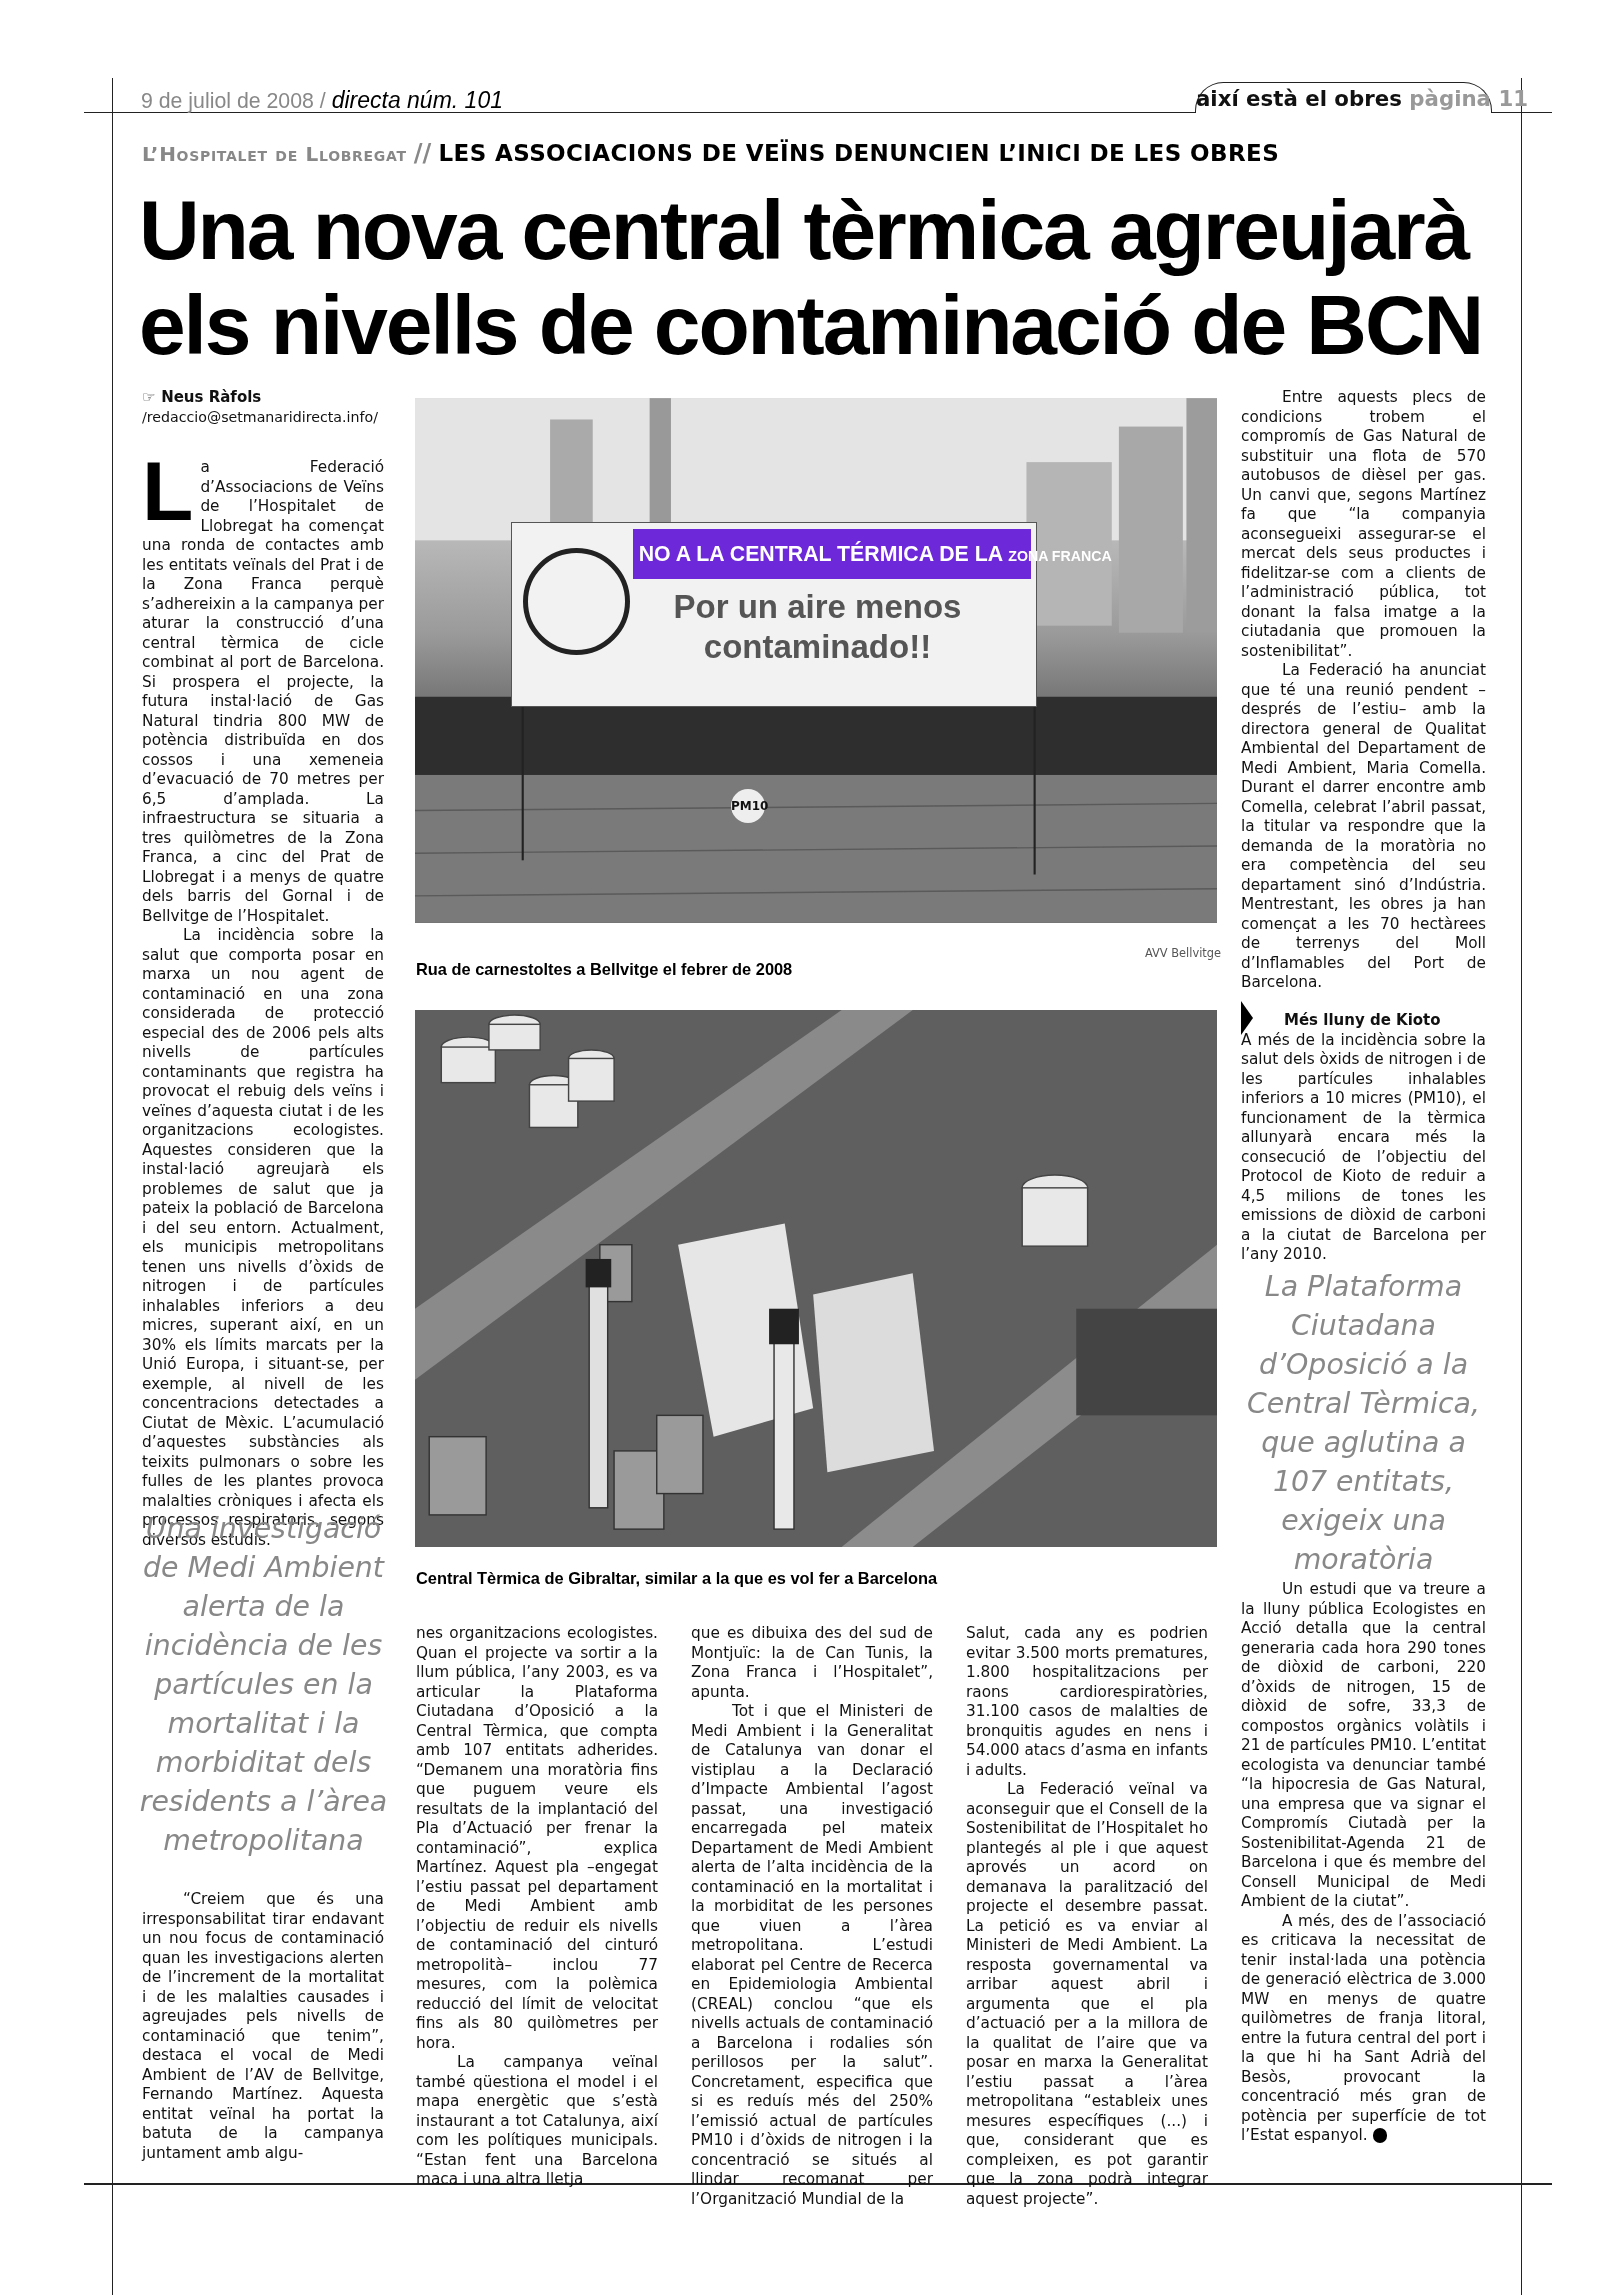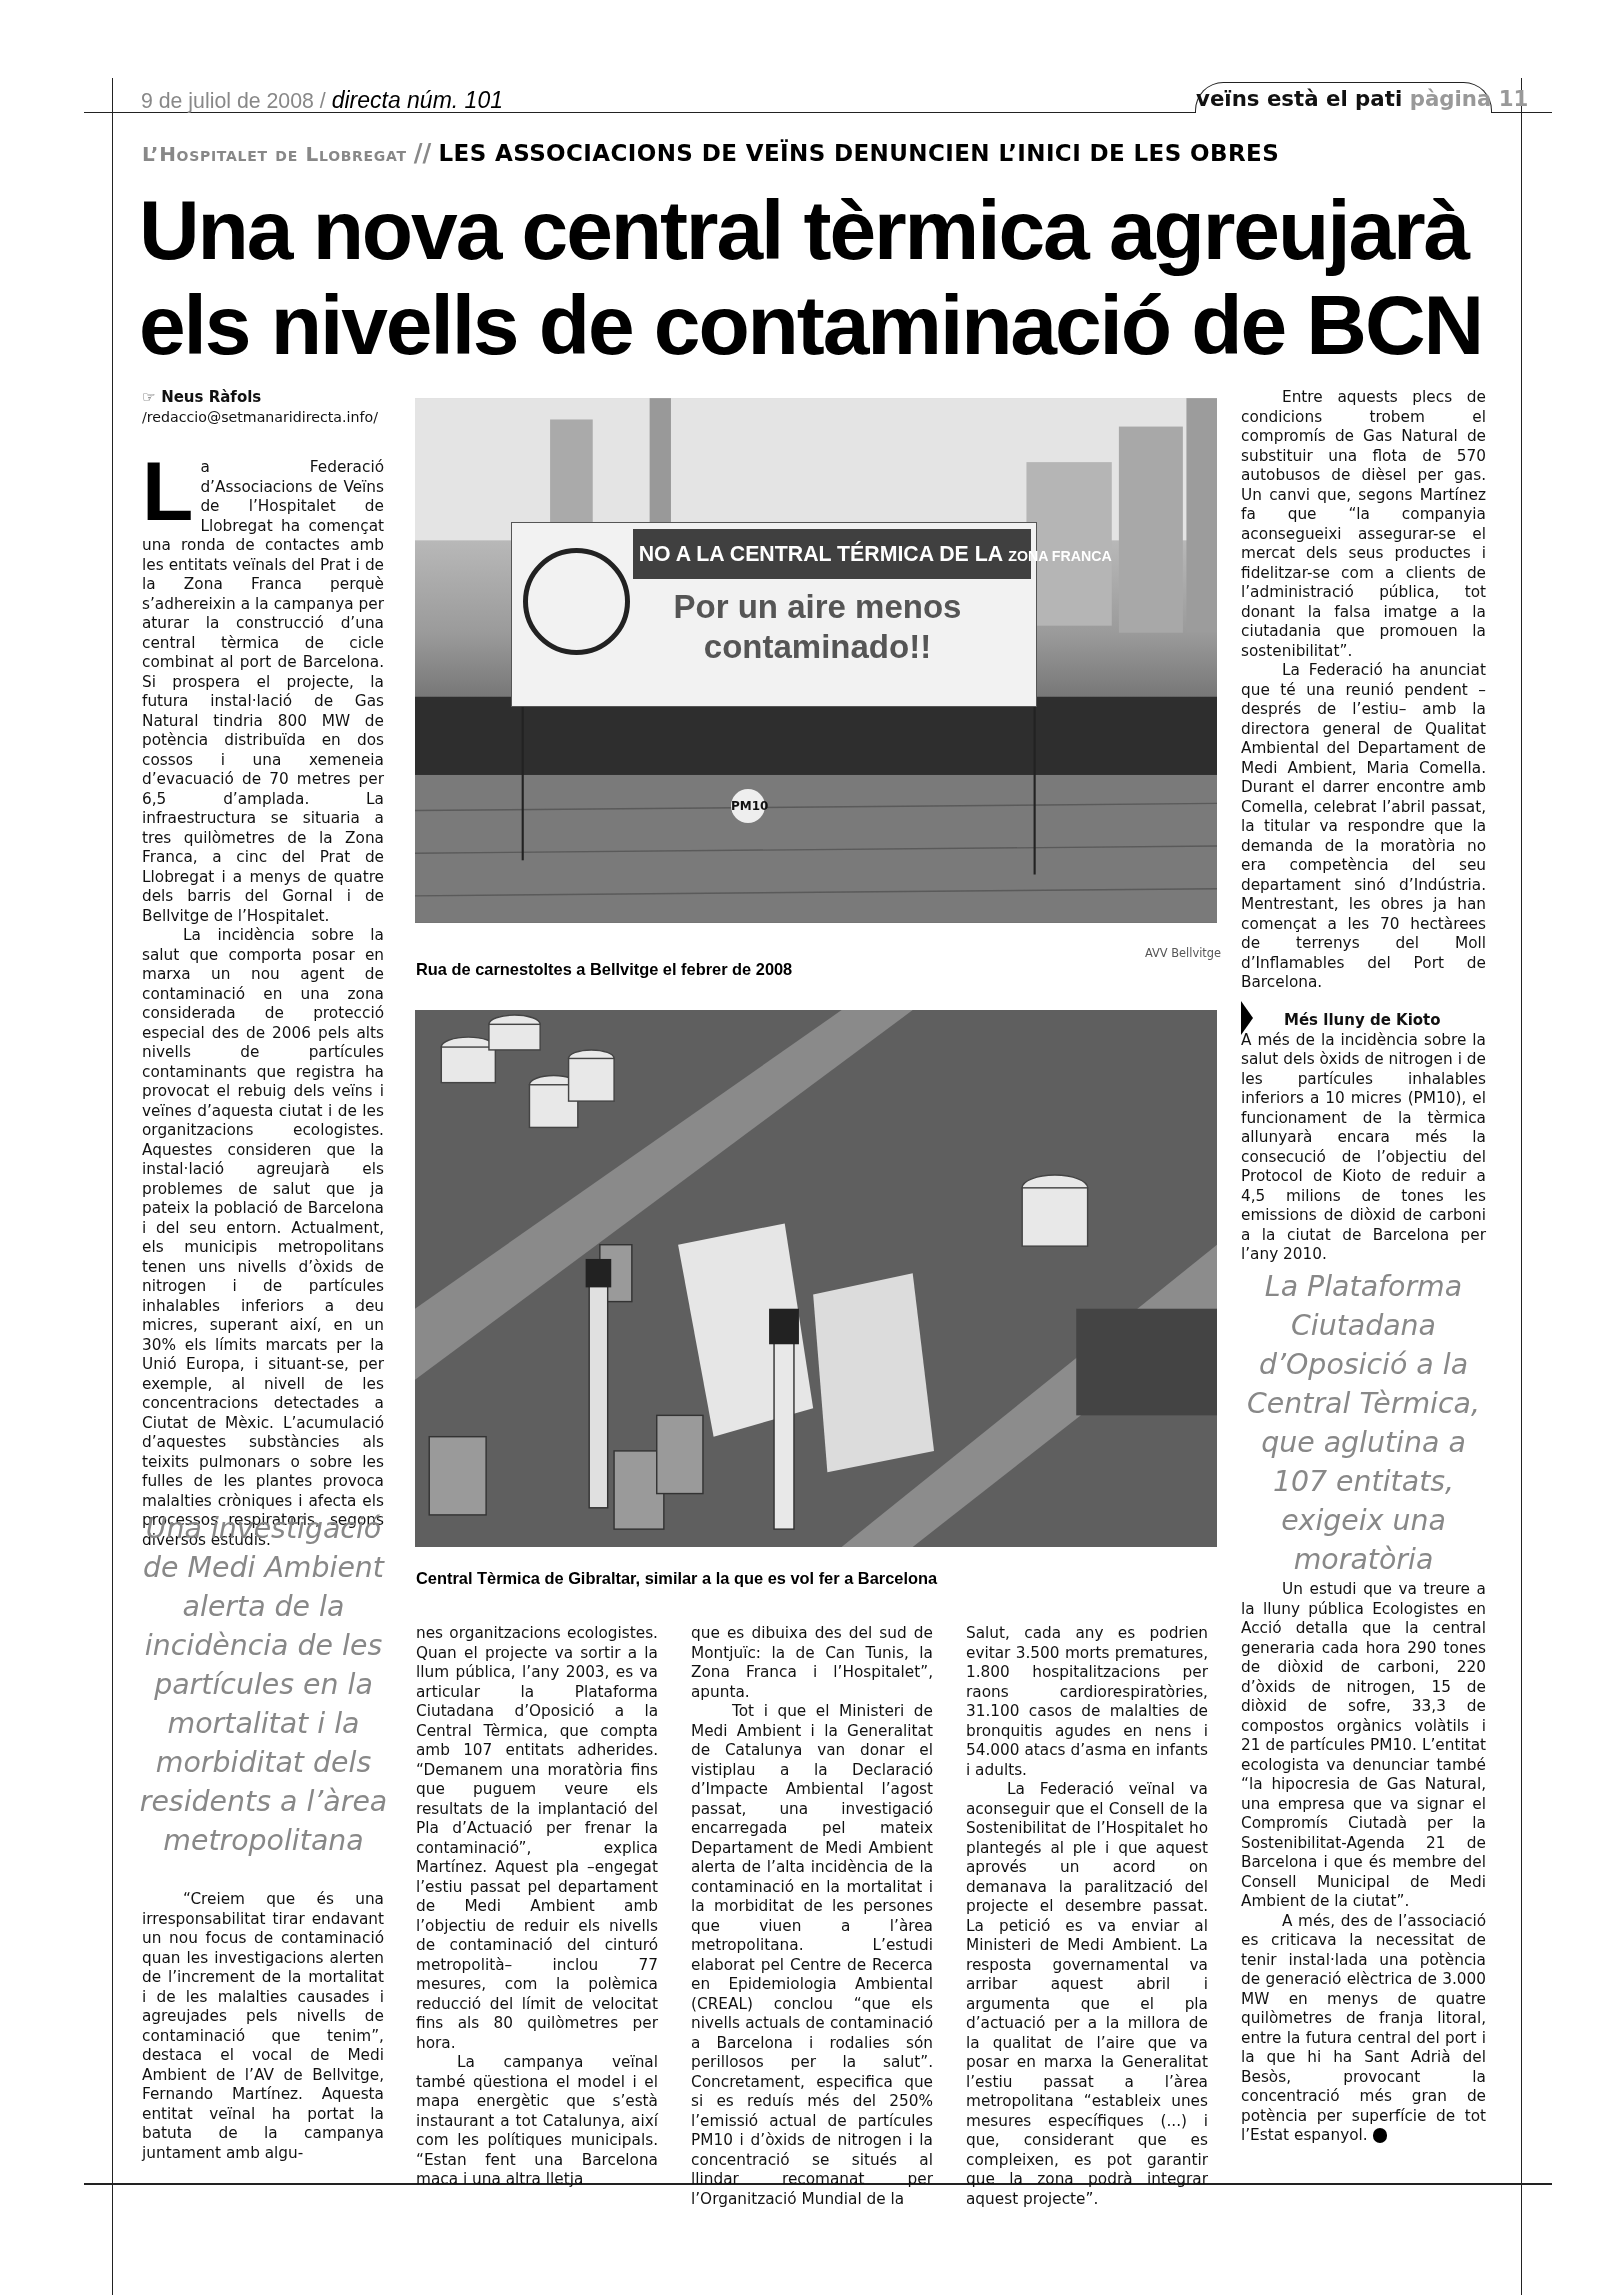--- a/index.html
+++ b/index.html
@@ -49,21 +49,21 @@
 
 <div class="vline" style="left:112px; top:78px; height:2276px;"></div>
 <div class="vline" style="left:1521px; top:78px; height:2276px;"></div>
 <div class="hline" style="left:84px; top:112px; width:1468px; height:1.4px;"></div>
 <div class="hline" style="left:84px; top:2183px; width:1468px;"></div>
 
 <div class="folio-left">
   <span>9 de juliol de 2008 / </span><span class="mag">directa núm. 101</span>
 </div>
 <div class="folio-tab">
-  <span>veïns està el pati</span>
+  <span>així està el obres</span>
   <span class="pg">pàgina 11</span>
 </div>
 
 <div class="kicker">
   <span class="place">L’Hospitalet de Llobregat</span><span class="sep">//</span><span class="topic">LES ASSOCIACIONS DE VEÏNS DENUNCIEN L’INICI DE LES OBRES</span>
 </div>
 
 <div class="headline">
   <div>Una nova central tèrmica agreujarà</div>
   <div>els nivells de contaminació de BCN</div>
@@ -93,21 +93,21 @@
     <g stroke="#5a5a5a" stroke-width="2">
       <line x1="0" y1="580" x2="1128" y2="570"></line>
       <line x1="0" y1="640" x2="1128" y2="630"></line>
       <line x1="0" y1="700" x2="1128" y2="690"></line>
     </g>
     <rect x="150" y="320" width="3" height="330" fill="#222"></rect>
     <rect x="870" y="420" width="3" height="250" fill="#222"></rect>
   </svg>
   <div style="position:absolute; left:96px; top:124px; width:526px; height:185px; background:#f2f2f2; border:1.4px solid #555;">
     <div style="position:absolute; left:10.7px; top:25px; width:107px; height:107px; border:5.7px solid #222; border-radius:50%;"></div>
-    <div style="position:absolute; left:121px; top:5.7px; width:398px; height:50px; background:#404040; color:#fff; font-family:'Liberation Sans', sans-serif; font-weight:bold; font-size:21.3px; line-height:50px; padding-left:5.7px; white-space:nowrap;">
+    <div style="position:absolute; left:121px; top:5.7px; width:398px; height:50px; background:#6d28d9; color:#fff; font-family:'Liberation Sans', sans-serif; font-weight:bold; font-size:21.3px; line-height:50px; padding-left:5.7px; white-space:nowrap;">
       <span>NO A LA CENTRAL TÉRMICA DE LA</span>
       <span style="font-size:14.2px;">ZONA FRANCA</span>
     </div>
     <div style="position:absolute; left:135px; top:64px; width:341px; font-family:'Liberation Sans', sans-serif; font-weight:bold; font-size:33px; line-height:40px; color:#555; text-align:center;">Por un aire menos contaminado!!</div>
   </div>
   <div style="position:absolute; left:316px; top:391px; width:34px; height:34px; border-radius:50%; background:#eee; font-size:12px; font-weight:bold; line-height:34px; text-align:center; color:#111;">PM10</div>
 </div>
 <div class="credit" style="left:1145px; top:946px;">AVV Bellvitge</div>
 <div class="caption" style="left:416px; top:960px;">Rua de carnestoltes a Bellvitge el febrer de 2008</div>
 

